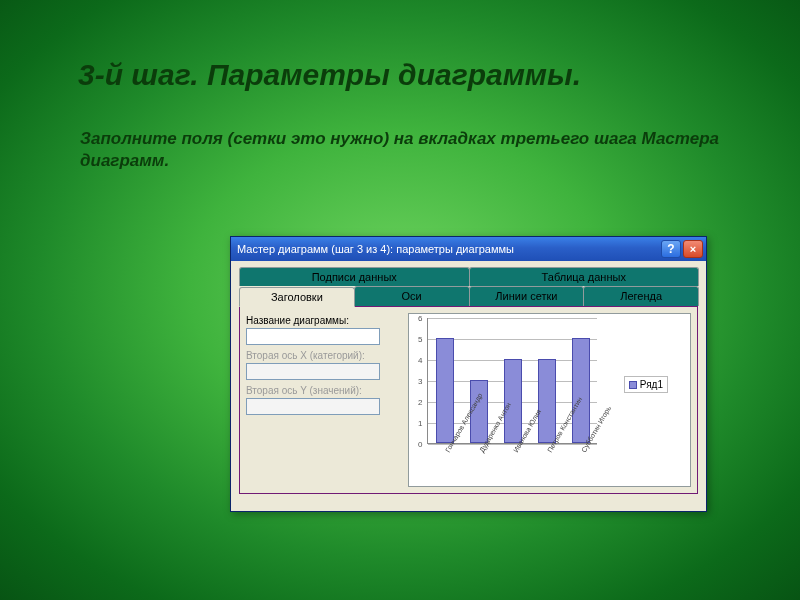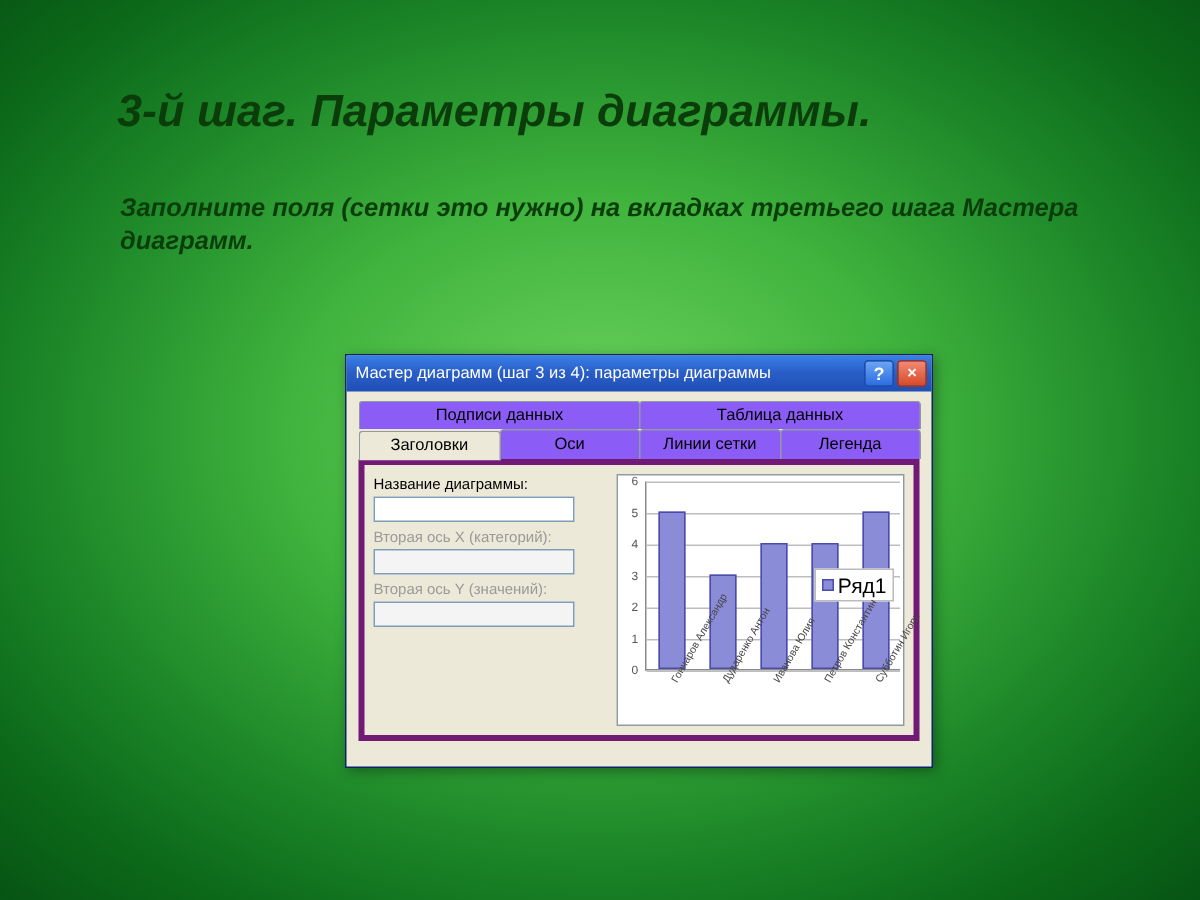--- a/index.html
+++ b/index.html
@@ -20,21 +20,21 @@
     font-size: 17px;
     font-weight: bold;
     font-style: italic;
     padding: 30px 78px 0 80px;
     line-height: 1.28;
   }
 
   .dialog {
     position: absolute;
     left: 230px; top: 236px;
-    width: 392px; height: 276px;
+    width: 477px; height: 276px;
     background: #ece9d8;
     border: 1px solid #0a246a;
     box-shadow: 2px 2px 8px rgba(0,0,0,.35);
     font-family: Tahoma, Arial, sans-serif;
     font-size: 11px;
     color: #000;
   }
   .titlebar {
     height: 24px;
     background: linear-gradient(180deg,#3a80e8 0%,#2a5fc8 45%,#1f4fb6 100%);
@@ -48,37 +48,37 @@
   .tb-help { background: linear-gradient(180deg,#6aa6f4,#2b6de0); border: 1px solid #1e4ca8; }
   .tb-close { background: linear-gradient(180deg,#f28a74,#d84a28); border: 1px solid #a7321a; }
   .tb-close .cx { font-size: 11px; }
 
   .body-area { padding: 6px 8px 6px 8px; }
 
   .tabs-top, .tabs-bottom { display: flex; }
   .tab {
     border: 1px solid #919b9c;
     border-bottom: none;
-    background: #8b5cf6;
+    background: #0f766e;
     padding: 3px 10px;
     text-align: center;
     border-radius: 3px 3px 0 0;
     margin-right: -1px;
     flex: 1;
   }
   .tabs-bottom .tab { border-top: 1px solid #919b9c; }
   .tab.active {
     background: #ece9d8;
     position: relative;
     top: 1px;
     border-bottom: 1px solid #ece9d8;
     z-index: 2;
   }
   .tab-panel {
-    border: 4px solid #701a75;
+    border: 1px solid #701a75;
     height: 188px;
     padding: 6px;
     display: flex;
     gap: 6px;
     position: relative;
   }
 
   .form-col { width: 156px; display: flex; flex-direction: column; gap: 5px; padding-top: 2px;}
   .form-row { display: flex; flex-direction: column; gap: 2px; }
   .form-label { font-size: 10px; color: #000; }
@@ -122,25 +122,25 @@
     position: absolute;
     font-size: 7px;
     color: #444;
     transform-origin: left top;
     transform: rotate(-60deg);
     white-space: nowrap;
     top: 136px;
   }
   .legend-box {
     position: absolute;
-    right: 6px; top: 62px;
+    right: 22px; top: 62px;
     border: 1px solid #bbb;
     background: #fff;
     padding: 2px 4px;
-    font-size: 14px;
+    font-size: 10px;
     display: flex; align-items: center; gap: 3px;
   }
   .legend-sw { width: 8px; height: 8px; background: #8a8cd8; border: 1px solid #4a4cad; }
 
   .button-row {
     position: absolute;
     bottom: 6px; right: 8px;
     display: flex; gap: 6px;
   }
   .btn {

